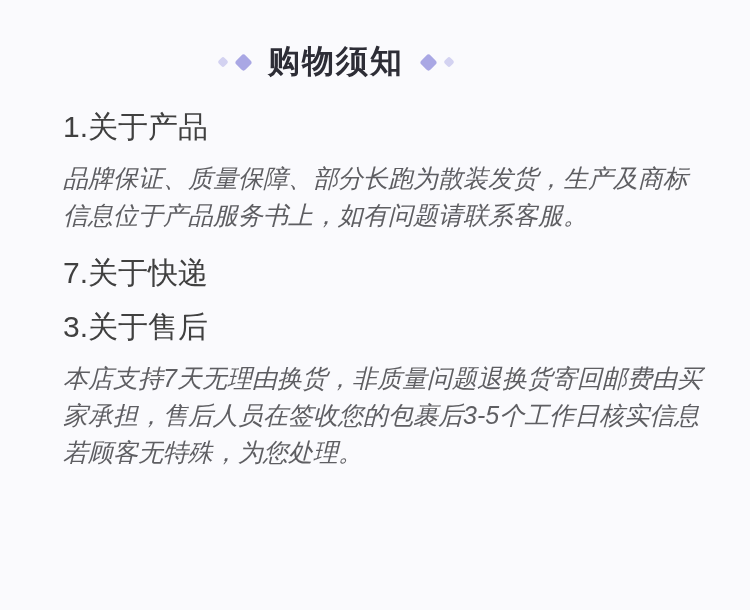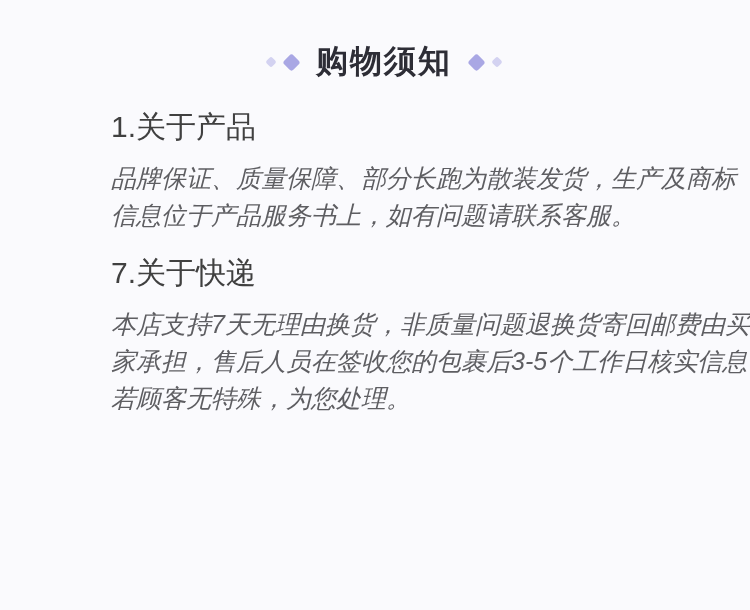--- a/index.html
+++ b/index.html
@@ -10,21 +10,20 @@
   body {
     width: 750px;
     height: 610px;
     background: #fafafd;
     overflow: hidden;
   }
   .page {
     width: 672px;
     height: 610px;
     padding: 42px 63px 0 63px;
-    margin-left: 48px;
   }
   .title-row {
     display: flex;
     align-items: center;
     justify-content: center;
     gap: 10px;
     height: 40px;
     margin-bottom: 30px;
   }
   .page-title {
@@ -86,18 +85,19 @@
     <h2 class="section-heading">1.关于产品</h2>
     <p class="section-body">品牌保证、质量保障、部分长跑为散装发货，生产及商标
 信息位于产品服务书上，如有问题请联系客服。</p>
   </div>
 
   <div class="section">
     <h2 class="section-heading">7.关于快递</h2>
   </div>
 
   <div class="section">
+    <h2 class="section-heading">3.关于售后</h2>
     <p class="section-body">本店支持7天无理由换货，非质量问题退换货寄回邮费由买
 家承担，售后人员在签收您的包裹后3-5个工作日核实信息
 若顾客无特殊，为您处理。</p>
   </div>
 
 </div>
 
 </body></html>

